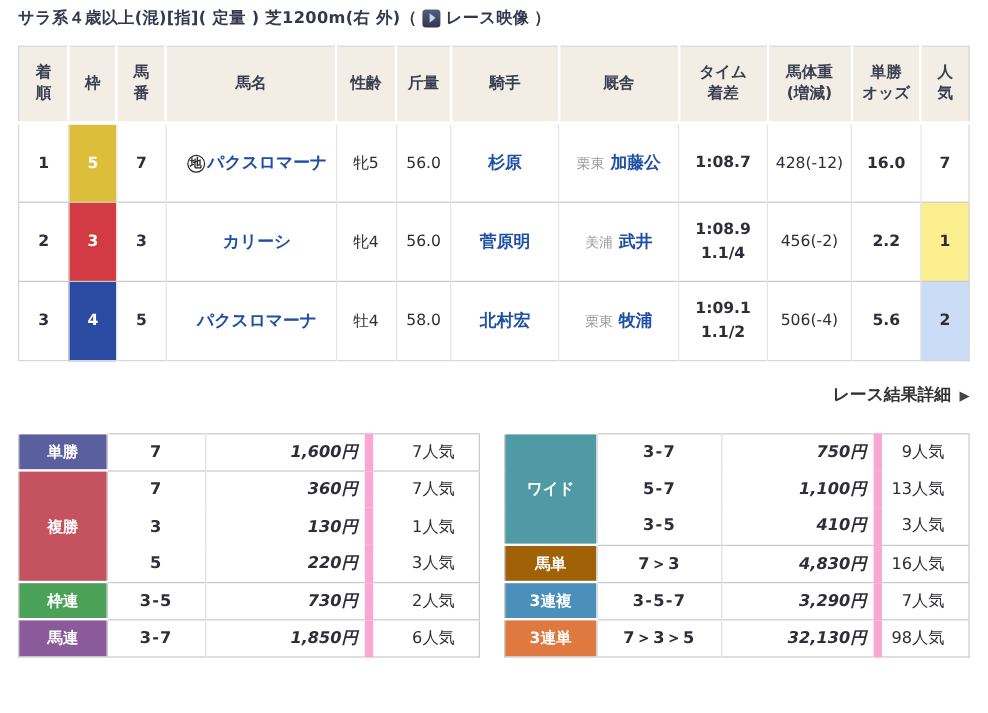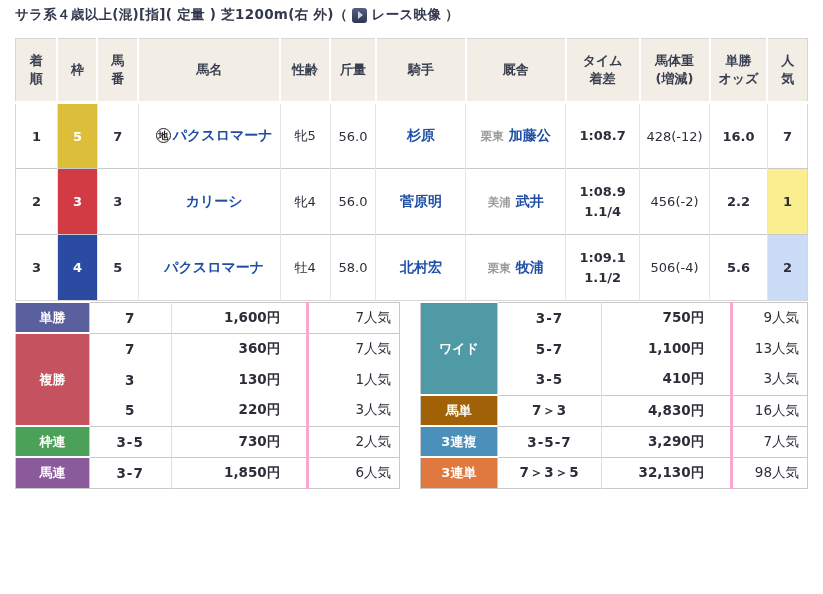--- a/index.html
+++ b/index.html
@@ -51,43 +51,43 @@
   table.results td:first-child { border-left: none; }
   td.rank, td.umaban { font-size: 14px; font-weight: bold; }
   td.waku { color: #fff; font-size: 14px; font-weight: bold; }
   td.name { text-align: left; padding-left: 10px; margin-left: 22px; }
   a.hlink { color: #1f4fa5; text-decoration: none; font-weight: bold; font-size: 14px; cursor: pointer; }
   .mark {
     display: inline-block; width: 15px; height: 15px; border: 1px solid #222;
     border-radius: 50%; font-size: 10px; line-height: 14px; text-align: center;
     color: #222; font-weight: bold; margin-right: 2px; vertical-align: 1px; background:#fff;
   }
-  td.stable .region { color: #9a9a9a; font-size: 11.5px; font-weight: bold; margin-right: 5px; }
+  td.stable .region { color: #9a9a9a; font-size: 11.5px; font-weight: normal; margin-right: 5px; }
   td.time { font-weight: bold; font-size: 14px; line-height: 1.5; }
   td.hweight { font-size: 13.5px; }
   td.odds, td.pop { font-size: 14px; font-weight: bold; }
 
   
   .detail-row { width: 793px; text-align: right; margin: 17px 0 22px 0; }
   .detail-link { font-size: 14px; font-weight: bold; color: #333; text-decoration: none; cursor: pointer; }
   .detail-link .arrow { font-size: 11px; color: #444; margin-left: 7px; }
 
   
   .payouts { display: flex; width: 793px; justify-content: space-between; }
   table.payout { border-collapse: collapse; border: 1px solid #c9c9c9; font-size: 13.5px; }
   table.payout tbody { border-top: 1px solid #c9c9c9; }
   table.payout td { height: 31px; vertical-align: middle; background: #fff; }
   td.ptype {
     color: #fff; font-weight: bold; text-align: center; font-size: 13px;
     border-top: 2px solid #fff; border-right: 1px solid #c9c9c9;
   }
   tbody:first-child td.ptype { border-top: none; }
   td.combo { text-align: center; font-weight: bold; border-right: 1px solid #dedede; letter-spacing: 1px; }
-  td.amount { text-align: right; font-weight: bold; padding-right: 26px; border-right: 3px solid #f9a8d4; }
-  td.ppop { text-align: right; padding-right: 8px; font-weight: normal; }
+  td.amount { text-align: right; font-weight: bold; padding-right: 6px; border-right: 7px solid #f9a8d4; font-style: italic; }
+  td.ppop { text-align: right; padding-right: 20px; font-weight: normal; }
 </style>
 </head>
 <body>
 
 <div class="wrap">
 
 
   <div class="race-conditions">
     <span>サラ系４歳以上(混)[指]( 定量 ) 芝1200m(右 外)</span>
     <span>（</span>
@@ -196,20 +196,23 @@
           <div>1:09.1</div>
           <div>1.1/2</div>
         </td>
         <td class="hweight">506(-4)</td>
         <td class="odds">5.6</td>
         <td class="pop" style="background: rgb(202, 220, 246);">2</td>
       </tr>
     </tbody>
   </table>
 
+  <div class="detail-row">
+    <a class="detail-link"><span>レース結果詳細</span><span class="arrow">▶</span></a>
+  </div>
 
   <div class="payouts">
 
     <table class="payout" style="width:385px">
       <colgroup>
           <col style="width:74px">
           <col style="width:82px">
           <col style="width:137px">
           <col style="width:92px">
         </colgroup>

